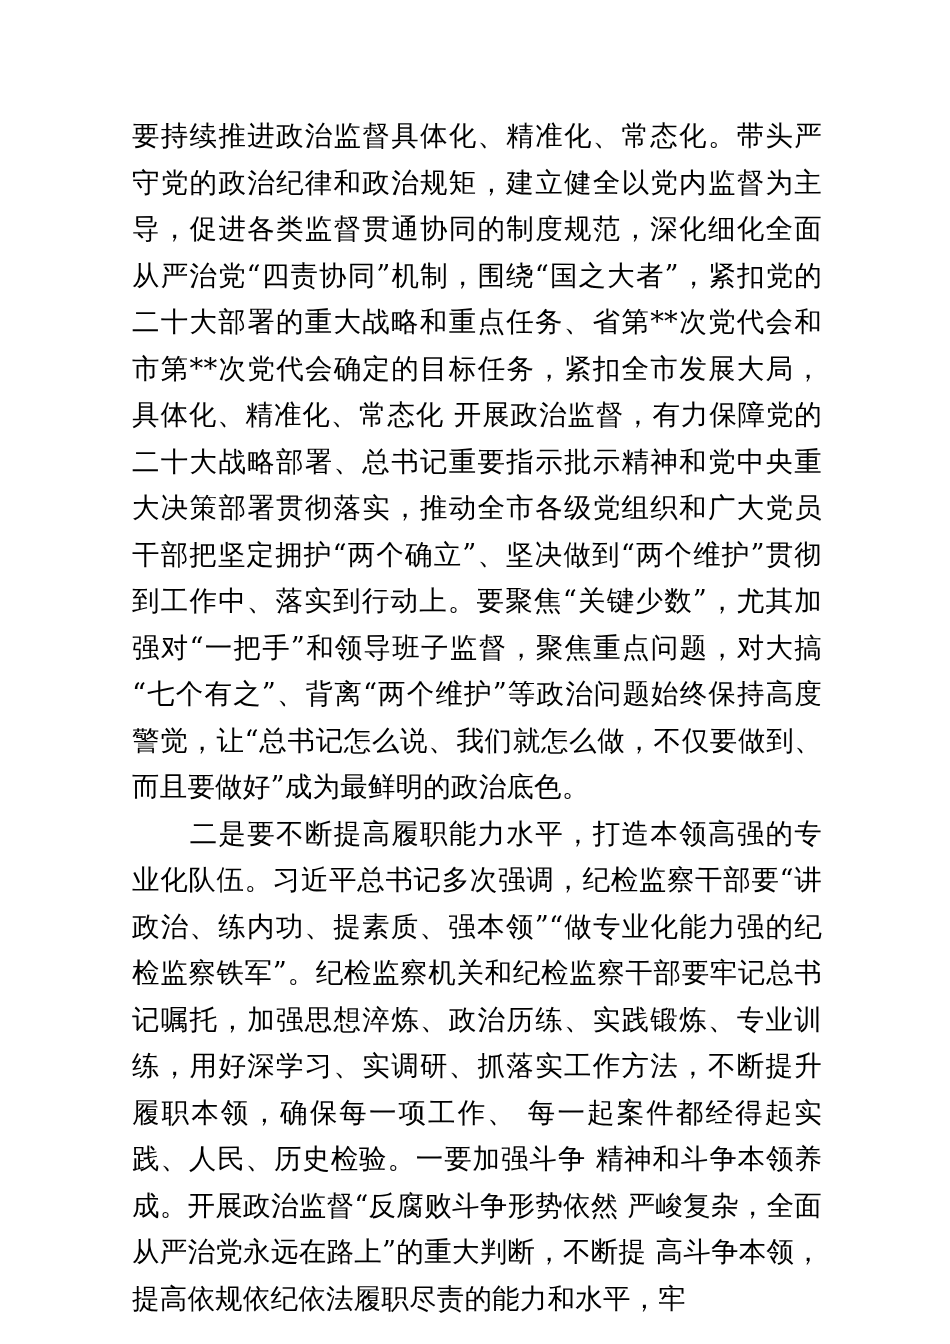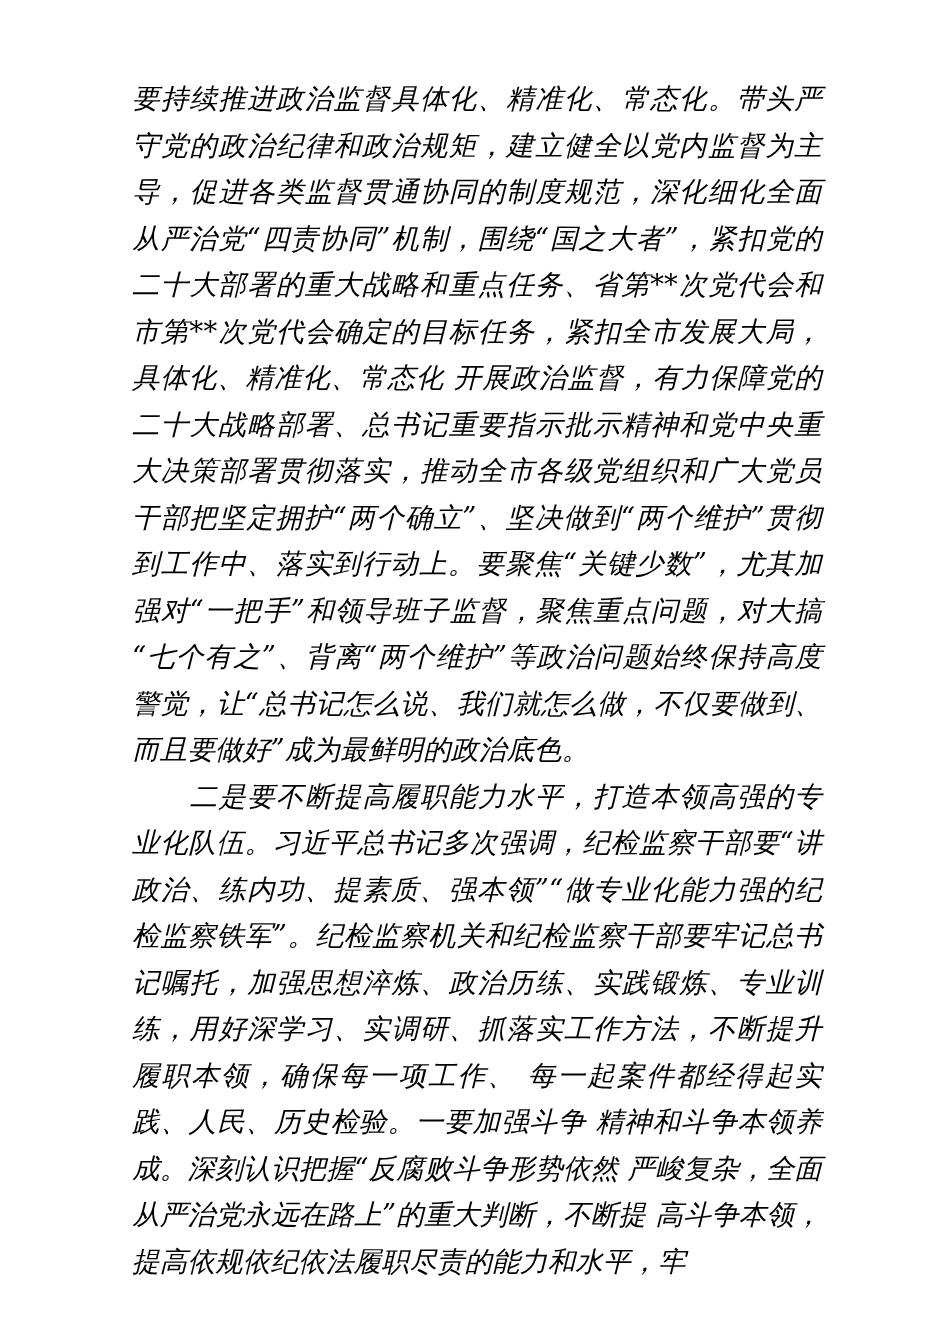--- a/index.html
+++ b/index.html
@@ -12,23 +12,22 @@
     height: 1344px;
     font-family: "DejaVu Serif", "Liberation Serif", serif;
     color: #000000;
     overflow: hidden;
   }
   .page {
     position: relative;
     width: 950px;
     height: 1344px;
     box-sizing: border-box;
-    padding: 75px 128px 0 132px;
+    padding: 112px 128px 0 132px;
     background: #ffffff;
-    font-style: italic;
   }
   .doc-body {
     font-size: 27.5px;
     line-height: 46.5px;
     text-align: justify;
     text-justify: inter-ideograph;
     letter-spacing: 0.2px;
     word-break: break-all;
   }
   .para {
@@ -41,15 +40,15 @@
   .indent {
     text-indent: 2.1em;
   }
 </style>
 </head>
 <body>
 
 <div class="page">
   <div class="doc-body">
     <p class="para">要持续推进政治监督具体化、精准化、常态化。带头严守党的政治纪律和政治规矩，建立健全以党内监督为主导，促进各类监督贯通协同的制度规范，深化细化全面从严治党“四责协同”机制，围绕“国之大者”，紧扣党的二十大部署的重大战略和重点任务、省第**次党代会和市第**次党代会确定的目标任务，紧扣全市发展大局，具体化、精准化、常态化 开展政治监督，有力保障党的二十大战略部署、总书记重要指示批示精神和党中央重大决策部署贯彻落实，推动全市各级党组织和广大党员干部把坚定拥护“两个确立”、坚决做到“两个维护”贯彻到工作中、落实到行动上。要聚焦“关键少数”，尤其加强对“一把手”和领导班子监督，聚焦重点问题，对大搞“七个有之”、背离“两个维护”等政治问题始终保持高度警觉，让“总书记怎么说、我们就怎么做，不仅要做到、而且要做好”成为最鲜明的政治底色。</p>
-    <p class="para indent">二是要不断提高履职能力水平，打造本领高强的专业化队伍。习近平总书记多次强调，纪检监察干部要“讲政治、练内功、提素质、强本领”“做专业化能力强的纪检监察铁军”。纪检监察机关和纪检监察干部要牢记总书记嘱托，加强思想淬炼、政治历练、实践锻炼、专业训练，用好深学习、实调研、抓落实工作方法，不断提升履职本领，确保每一项工作、 每一起案件都经得起实践、人民、历史检验。一要加强斗争 精神和斗争本领养成。深刻认识把握“反腐败斗争形势依然 严峻复杂，全面从严治党永远在路上”的重大判断，不断提 高斗争本领，提高依规依纪依法履职尽责的能力和水平，牢</p>
+    <p class="para indent">二是要不断提高履职能力水平，打造本领高强的专业化队伍。习近平总书记多次强调，纪检监察干部要“讲政治、练内功、提素质、强本领”“做专业化能力强的纪检监察铁军”。纪检监察机关和纪检监察干部要牢记总书记嘱托，加强思想淬炼、政治历练、实践锻炼、专业训练，用好深学习、实调研、抓落实工作方法，不断提升履职本领，确保每一项工作、 每一起案件都经得起实践、人民、历史检验。一要加强斗争 精神和斗争本领养成。开展政治监督“反腐败斗争形势依然 严峻复杂，全面从严治党永远在路上”的重大判断，不断提 高斗争本领，提高依规依纪依法履职尽责的能力和水平，牢</p>
   </div>
 </div>
 
 </body></html>

